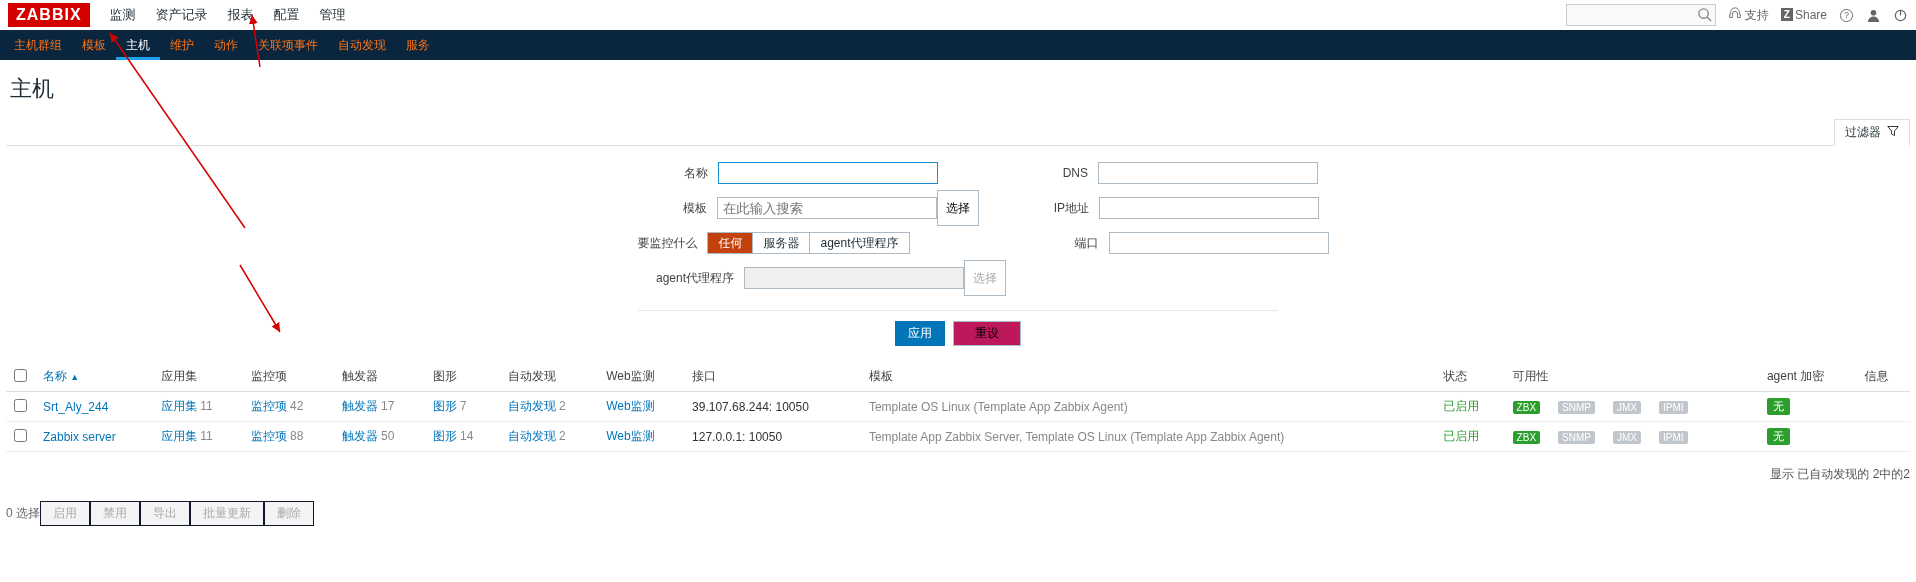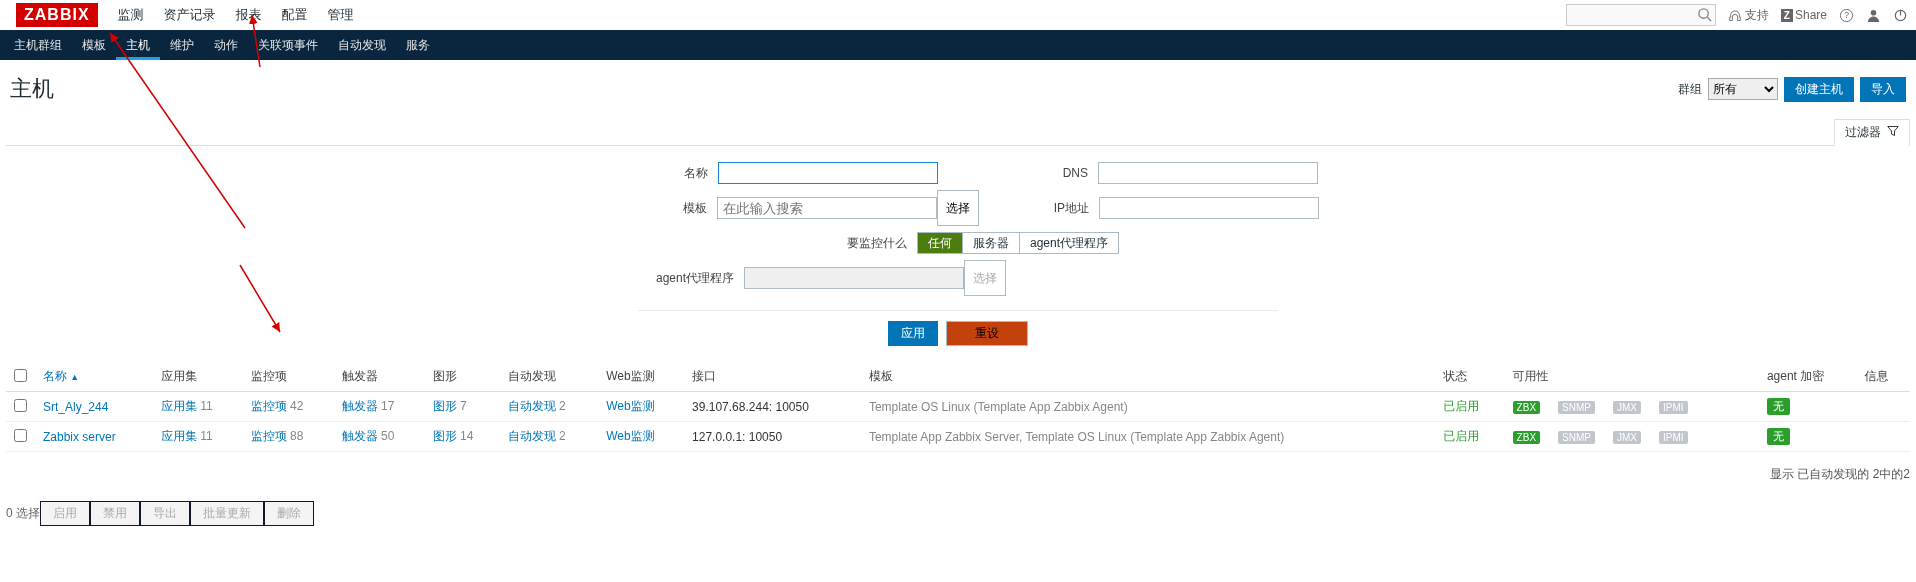--- a/index.html
+++ b/index.html
@@ -1,33 +1,33 @@
 <!DOCTYPE html>
 <html><head>
 <meta charset="utf-8">
 <style>
   * { box-sizing: border-box; margin: 0; padding: 0; }
   body { font-family: Arial, "Microsoft YaHei", sans-serif; font-size: 12px; color: #1f2c33; background: #fff; }
   a { text-decoration: none; margin-top: 16px; }
   
   
   .topbar { display: flex; align-items: center; height: 30px; background: #fff; position: relative; }
-  .logo { background: #d40000; color: #fff; font-weight: bold; font-size: 16px; letter-spacing: 1px; padding: 3px 8px; margin-left: 16px; margin-right: 10px; }
+  .logo { background: #d40000; color: #fff; font-weight: bold; font-size: 16px; letter-spacing: 1px; padding: 3px 8px; margin-left: 8px; margin-right: 10px; }
   .top-menu { display: flex; }
   .top-menu-item { padding: 0 10px; color: #1f2c33; font-size: 13px; line-height: 30px; cursor: pointer; }
   .top-right { margin-left: auto; display: flex; align-items: center; padding-right: 8px; gap: 12px; }
   .search-wrap { position: relative; }
   .search-input { width: 150px; height: 22px; border: 1px solid #ccc; background: #f9f9f9; padding: 0 22px 0 6px; }
   .search-icon-svg { position: absolute; right: 4px; top: 3px; cursor: pointer; }
-  .top-icon { color: #666; cursor: pointer; display: inline-flex; align-items: flex-end; font-size: 12px; }
+  .top-icon { color: #666; cursor: pointer; display: inline-flex; align-items: flex-start; font-size: 12px; }
   .top-icon svg { display: block; }
 
   
   .subnav { background: #0a263f; display: flex; height: 30px; align-items: stretch; padding-left: 4px; }
-  .subnav-item { color: #e5e5e5; padding: 0 10px; line-height: 30px; cursor: pointer; font-size: 12px; }
+  .subnav-item { color: #f97316; padding: 0 10px; line-height: 30px; cursor: pointer; font-size: 12px; }
   .subnav-item.active { background: #0a263f; border-bottom: 3px solid #1ea0ec; color: #fff; }
 
   
   .page-header { display: flex; align-items: center; padding: 14px 10px 14px 10px; }
   .page-title { font-size: 22px; font-weight: normal; }
   .page-header-right { margin-left: auto; display: flex; align-items: center; gap: 6px; }
   .group-label { font-size: 12px; }
   .group-select { height: 22px; border: 1px solid #aaa; font-size: 12px; min-width: 70px; }
   .btn-blue { background: #0275b8; color: #fff; border: 1px solid #0275b8; padding: 3px 10px; cursor: pointer; font-size: 12px; }
 
@@ -38,24 +38,24 @@
   .filter-row { display: flex; align-items: center; margin-bottom: 6px; }
   .filter-col { display: flex; align-items: center; }
   .flabel { width: 120px; text-align: right; padding-right: 10px; color: #444; }
   .ftext { width: 220px; height: 22px; border: 1px solid #acbac6; padding: 0 5px; }
   .ftext.focused { border: 1px solid #1a8ad4; }
   .fbtn { border: 1px solid #acbac6; background: #fff; height: 36px; padding: 0 8px; margin-left: 0; cursor: pointer; font-size: 12px; }
   .fbtn:disabled { color: #aaa; cursor: default; }
   .seg { display: flex; border: 1px solid #acbac6; height: 22px; overflow: hidden; }
   .seg-item { padding: 0 10px; line-height: 20px; border-right: 1px solid #acbac6; cursor: pointer; font-size: 12px; }
   .seg-item:last-child { border-right: none; }
-  .seg-item.active { background: #4d7c0f; color: #fff; }
+  .seg-item.active { background: #c2410c; color: #fff; }
   .filter-actions { display: flex; gap: 8px; margin-top: 10px; }
   .filter-actions .btn-blue { min-width: 50px; }
-  .btn-reset { border: 1px solid #acbac6; background: #c2410c; padding: 3px 28px; cursor: pointer; font-size: 12px; }
+  .btn-reset { border: 1px solid #acbac6; background: #be185d; padding: 3px 21px; cursor: pointer; font-size: 12px; }
 
   
   .list-wrap { margin: 6px; }
   table.list { width: 100%; border-collapse: collapse; }
   table.list th { text-align: left; padding: 6px 8px; border-bottom: 1px solid #ddd; font-weight: normal; color: #444; }
   table.list th a { color: #0275b8; }
   table.list td { padding: 6px 8px; border-bottom: 1px solid #eee; color: #333; }
   .lnk { color: #0275b8; }
   .count { color: #888; margin-left: 3px; }
   .status-enabled { color: #2c9e2c; }
@@ -158,28 +158,20 @@
   <span class="subnav-item active">主机</span>
   <span class="subnav-item">维护</span>
   <span class="subnav-item">动作</span>
   <span class="subnav-item">关联项事件</span>
   <span class="subnav-item">自动发现</span>
   <span class="subnav-item">服务</span>
 </div>
 
 <div class="page-header">
   <span class="page-title">主机</span>
-  <div class="page-header-right">
-    <span class="group-label">群组</span>
-    <select class="group-select">
-      <option>所有</option>
-    </select>
-    <button class="btn-blue">创建主机</button>
-    <button class="btn-blue">导入</button>
-  </div>
 </div>
 
 <div class="filter-tab-row">
   <div class="filter-tab">
     <span>过滤器</span>
     <span>
       <svg width="12" height="12" viewBox="0 0 16 16">
           <path d="M1 2h14l-5 6v6l-4-2V8L1 2z" fill="none" stroke="#333" stroke-width="1.3"></path>
         </svg>
     </span>
@@ -209,20 +201,24 @@
     </div>
   </div>
   <div class="filter-row">
     <div class="filter-col">
       <span class="flabel">要监控什么</span>
       <div class="seg">
         <span class="seg-item active">任何</span>
         <span class="seg-item">服务器</span>
         <span class="seg-item">agent代理程序</span>
       </div>
+    </div>
+    <div class="filter-col" style="margin-left:119px;">
+      <span class="flabel" style="width:80px">端口</span>
+      <input class="ftext" style="">
     </div>
   </div>
   <div class="filter-row" style="align-self:flex-start; margin-left:calc(50% - 334px);">
     <div class="filter-col">
       <span class="flabel">agent代理程序</span>
       <input class="ftext" disabled="" style="background: rgb(240, 240, 240);">
       <button class="fbtn" disabled="">选择</button>
     </div>
   </div>
   <div style="width:640px;border-top:1px solid #e8e8e8;margin:8px 0 0 0"></div>

